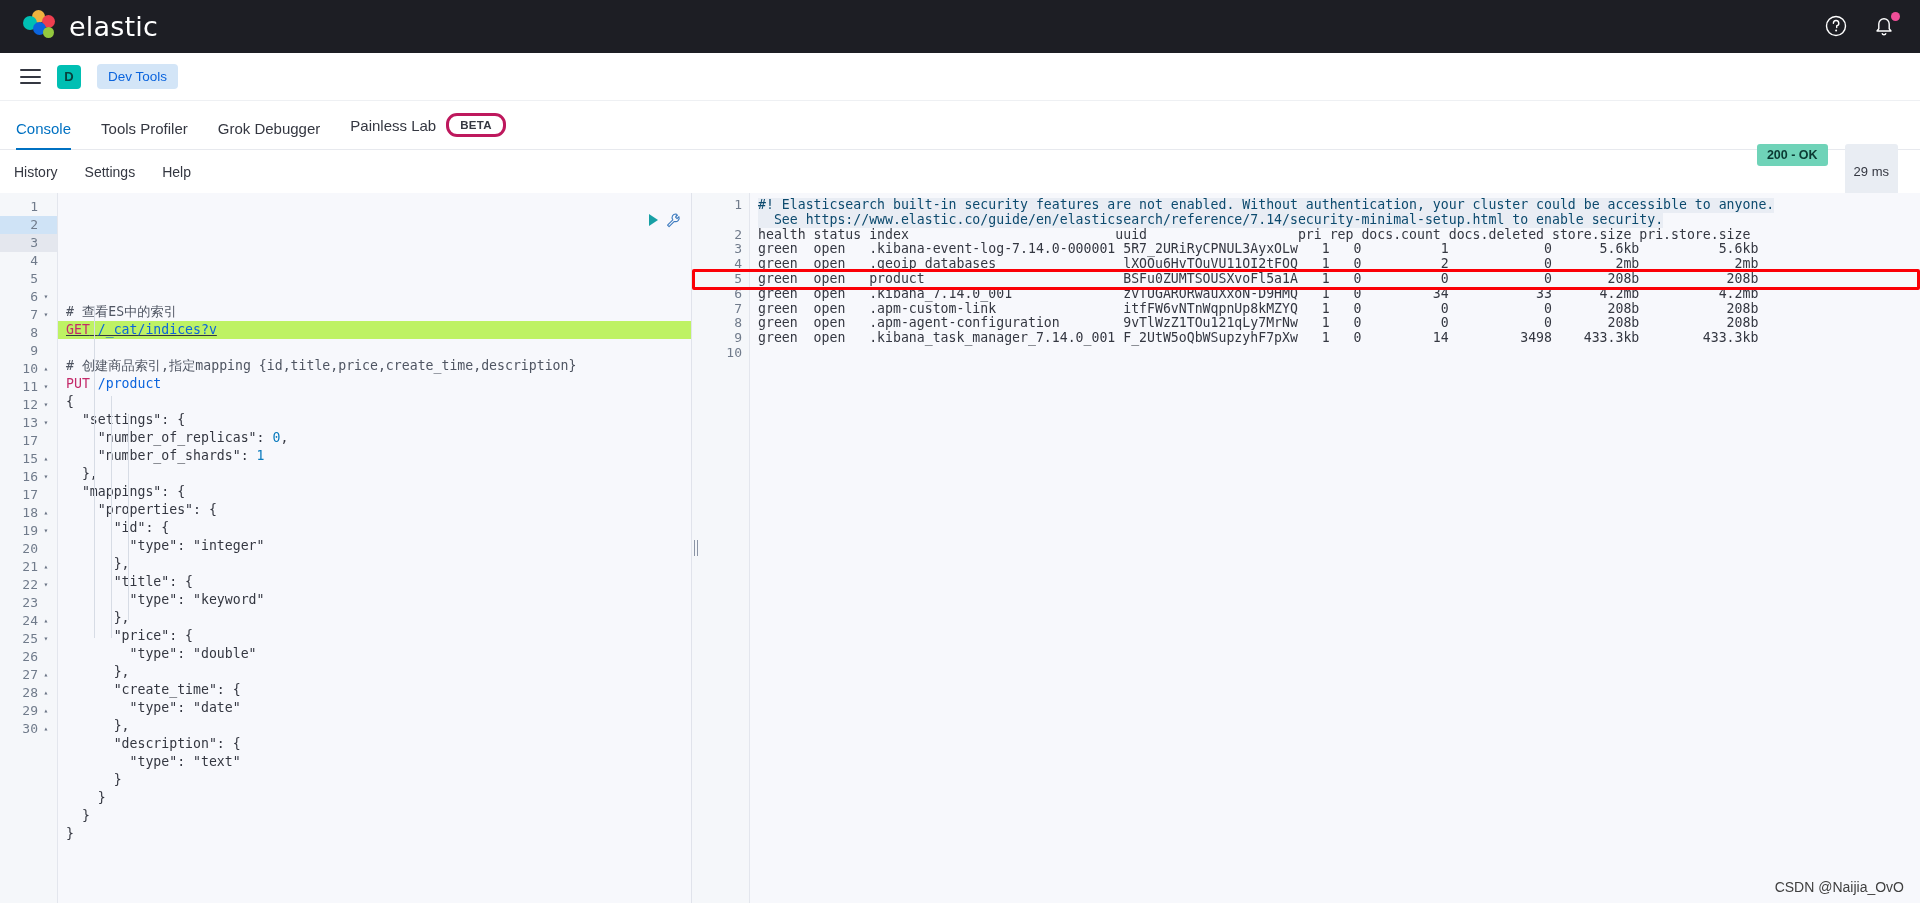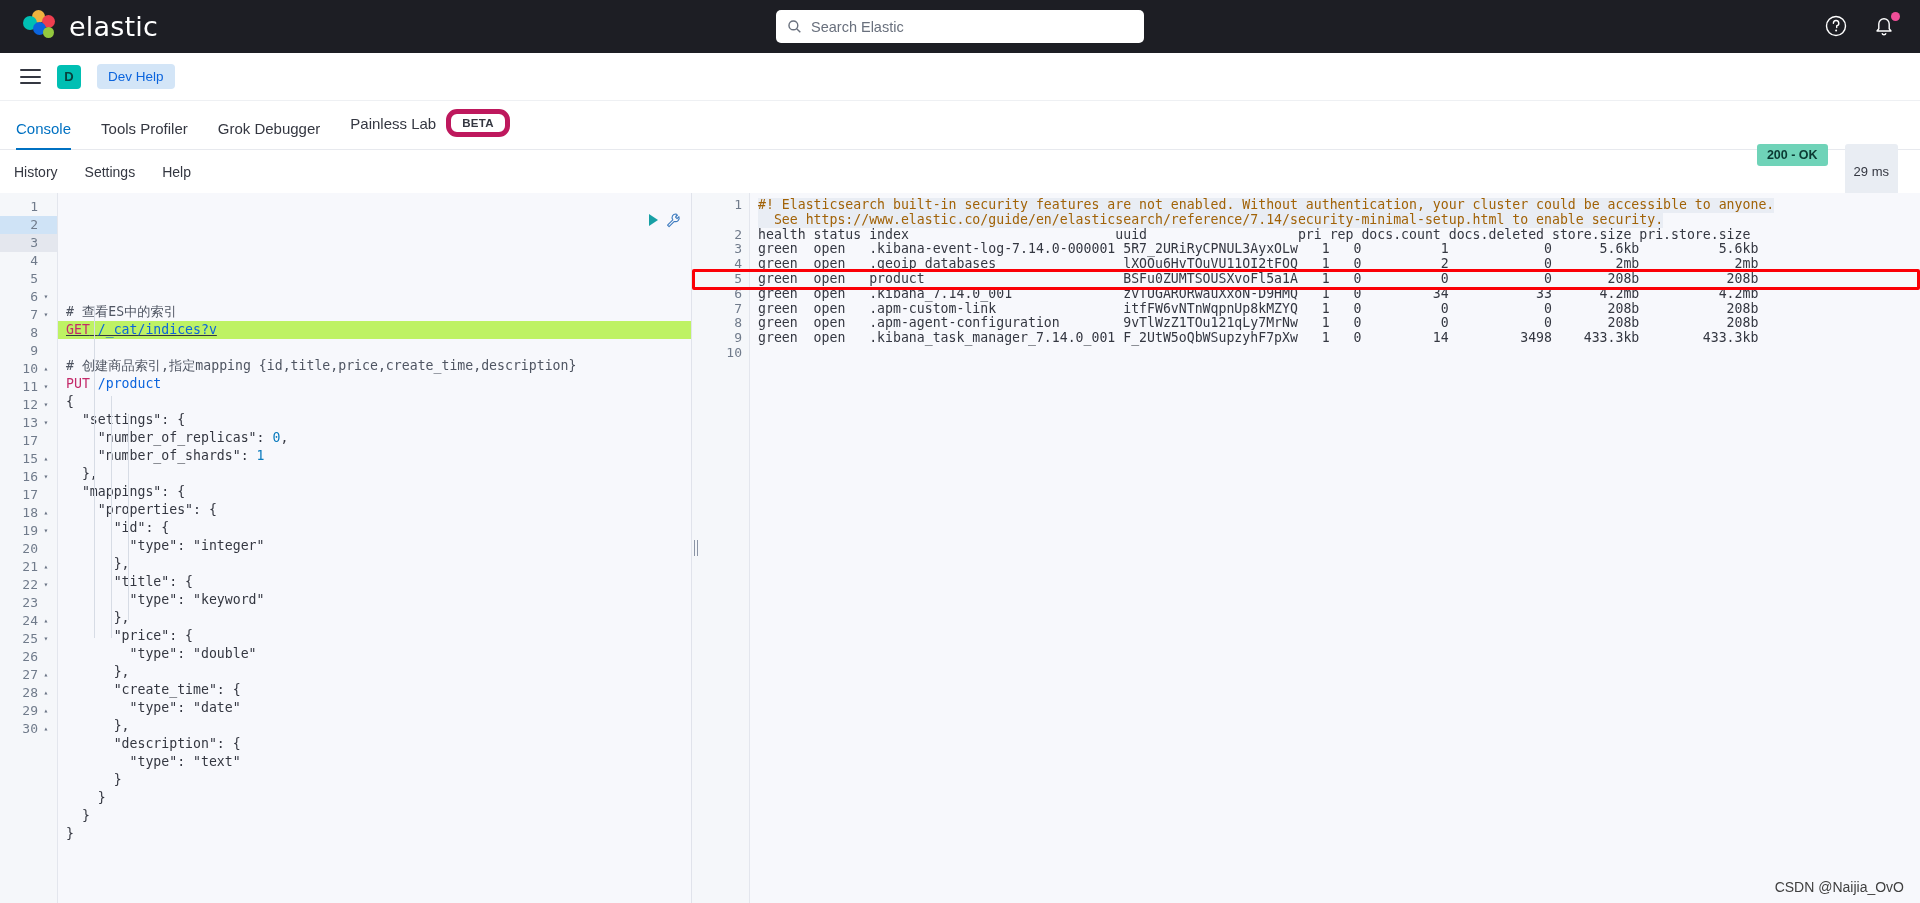--- a/index.html
+++ b/index.html
@@ -84,21 +84,21 @@
   .tab {
     font-size: 15px; color: #343741; padding: 0 0 12px 0;
     cursor: pointer; position: relative; display: flex; align-items: center; gap: 10px;
   }
   .tab.active { color: #0071c2; font-weight: 400; }
   .tab.active::after {
     content: ""; position: absolute; left: 0; right: 0; bottom: -1px;
     height: 2px; background: #0071c2;
   }
   .beta-pill {
-    border: 5px solid #be185d; border-radius: 11px;
+    border: 3px solid #be185d; border-radius: 11px;
     font-size: 11.5px; font-weight: 700; color: #343741;
     padding: 3px 11px; letter-spacing: .3px;
   }
 
   
   .consolebar {
     height: 43px; background: #ffffff;
     display: flex; align-items: center; gap: 27px; padding: 0 14px;
     position: relative;
   }
@@ -168,21 +168,21 @@
     position: absolute; left: 691px; top: 0; bottom: 0; width: 10px;
     display: flex; align-items: center; justify-content: center; cursor: col-resize;
     z-index: 5;
   }
   .resizer i { display:block; width:1px; height:16px; background:#8b94a5; margin:0 1px; }
 
   
   .resp-code { font-size: 13.2px; }
   .resp-code .ln { height: 14.8px; line-height: 14.8px; }
   .gutter.resp .gl { height: 14.8px; line-height: 14.8px; }
-  .warn { color: #a16207; background: #e9edf4; display: inline-block; text-align: center; }
+  .warn { color: #0c4a6e; background: #e9edf4; display: inline-block; text-align: center; }
   .plain { color: #343741; }
 
   .redbox {
     position: absolute;
     border: 3px solid #fb0007;
     border-radius: 2px;
     pointer-events: none;
     z-index: 6;
   }
 
@@ -203,29 +203,20 @@
     <div class="elastic-logo">
       <span class="el-1"></span>
         <span class="el-2"></span>
         <span class="el-3"></span>
       <span class="el-4"></span>
         <span class="el-5"></span>
     </div>
     <div class="brand-text">elastic</div>
   </div>
 
-  <div class="search-wrap">
-    <div class="search-box">
-      <svg width="15" height="15" viewBox="0 0 16 16">
-        <circle cx="6.8" cy="6.8" r="4.7" fill="none" stroke="#69707d" stroke-width="1.5"></circle>
-        <line x1="10.3" y1="10.3" x2="14.2" y2="14.2" stroke="#69707d" stroke-width="1.5"></line>
-      </svg>
-      <input type="text" placeholder="Search Elastic" style="">
-    </div>
-  </div>
 
   <div class="top-right">
     <div class="top-icon">
       <svg width="24" height="24" viewBox="0 0 24 24">
         <circle cx="12" cy="12" r="9.5" fill="none" stroke="#ffffff" stroke-width="1.4"></circle>
         <path d="M9.4 9.2a2.7 2.7 0 1 1 3.3 2.7v1.6" fill="none" stroke="#ffffff" stroke-width="1.4" stroke-linecap="round"></path>
         <circle cx="12.1" cy="16.4" r="1" fill="#ffffff"></circle>
       </svg>
     </div>
     <div class="top-icon">
@@ -238,21 +229,21 @@
   </div>
 </div>
 
 <div class="navrow">
   <div class="hamburger">
     <i></i>
       <i></i>
       <i></i>
   </div>
   <div class="space-avatar">D</div>
-  <div class="breadcrumb-pill">Dev Help</div>
+  <div class="breadcrumb-pill">Dev Tools</div>
 </div>
 
 <div class="tabsrow">
   <div class="tab active">
     <span>Console</span>
   </div>
   <div class="tab">
     <span>Tools Profiler</span>
   </div>
   <div class="tab">

